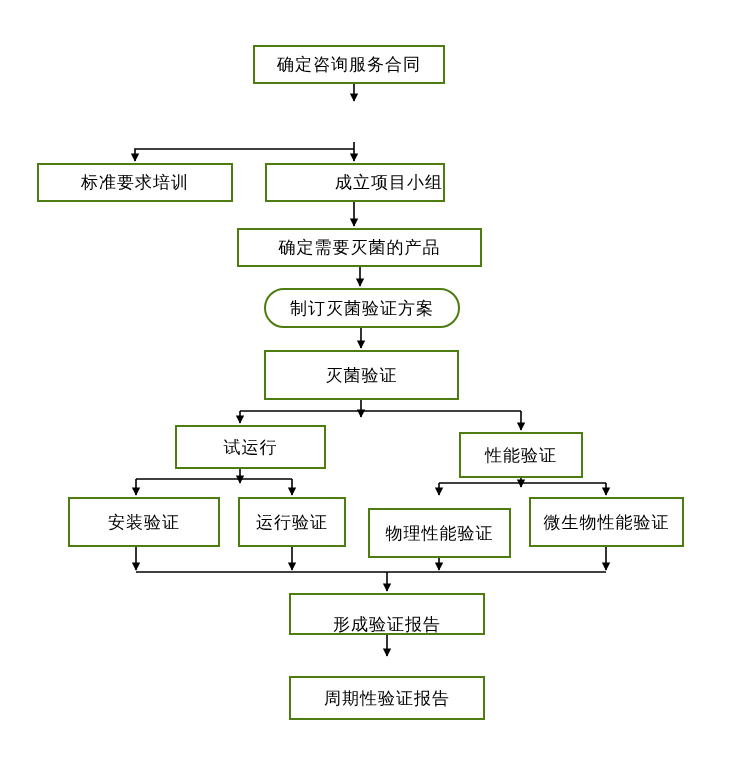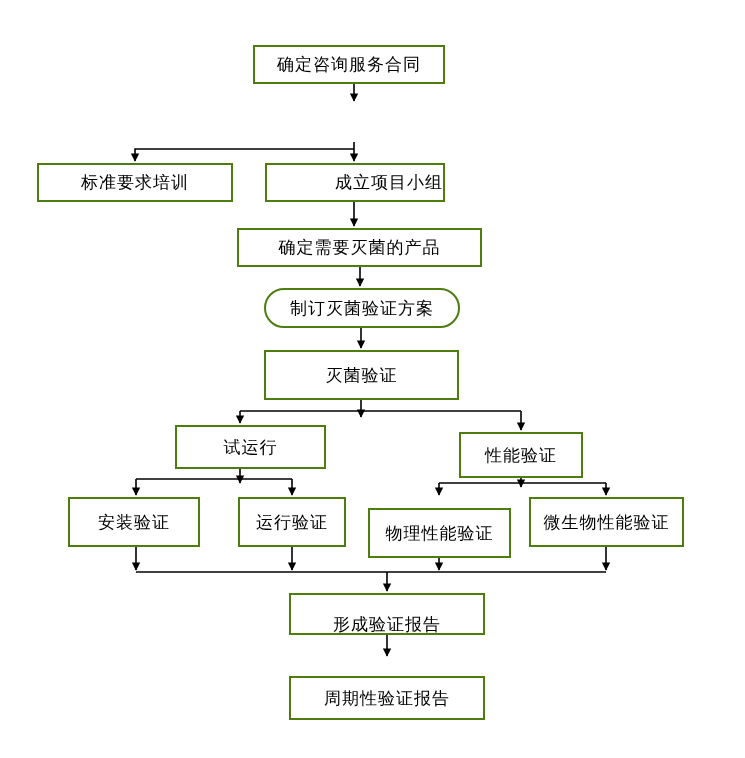--- a/index.html
+++ b/index.html
@@ -104,21 +104,21 @@
   </div>
 
   <div class="node" style="left:459px;top:432px;width:124px;height:46px;">
     <span>性能验证</span>
   </div>
 
   <div class="node" style="left:175px;top:425px;width:151px;height:44px;">
     <span>试运行</span>
   </div>
 
-  <div class="node" style="left:68px;top:497px;width:132px;height:50px;">
+  <div class="node" style="left:68px;top:497px;width:152px;height:50px;">
     <span>安装验证</span>
   </div>
 
   <div class="node" style="left:238px;top:497px;width:108px;height:50px;">
     <span>运行验证</span>
   </div>
 
   <div class="node" style="left:368px;top:508px;width:143px;height:50px;">
     <span>物理性能验证</span>
   </div>

